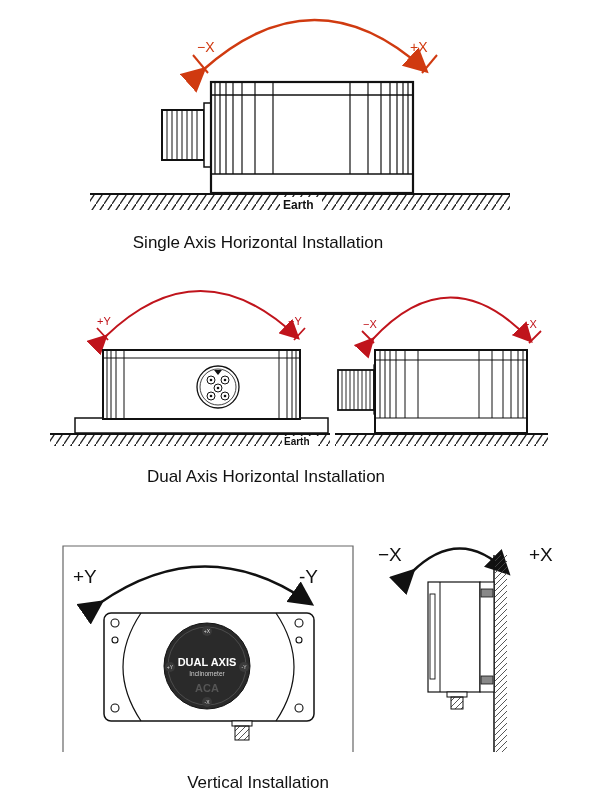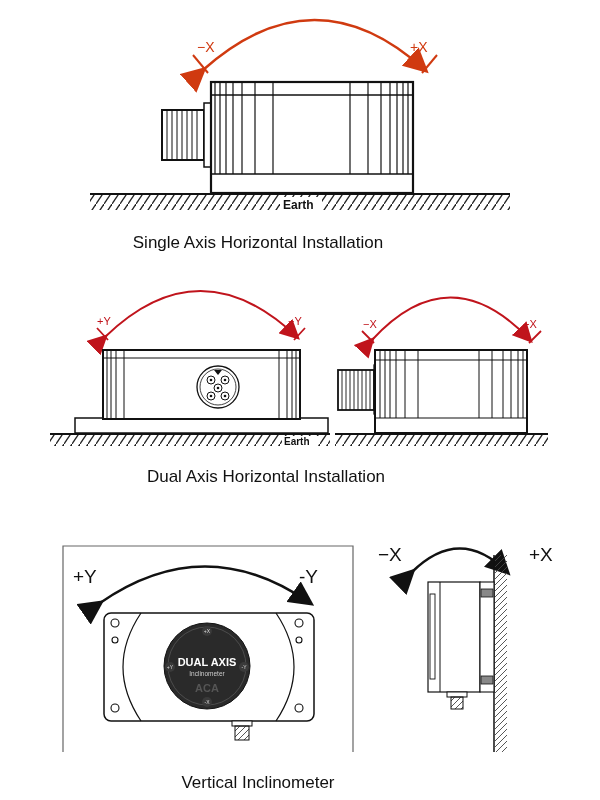--- a/index.html
+++ b/index.html
@@ -207,13 +207,13 @@
     <rect x="480" y="582" width="14" height="110" fill="#fff" stroke="#111" stroke-width="1.1"></rect>
     <rect x="481" y="589" width="12" height="8" fill="#888" stroke="#111" stroke-width="0.8"></rect>
     <rect x="481" y="676" width="12" height="8" fill="#888" stroke="#111" stroke-width="0.8"></rect>
     <rect x="447" y="692" width="20" height="5" fill="#fff" stroke="#111" stroke-width="1"></rect>
     <rect x="451" y="697" width="12" height="12" fill="url(#hatchv)" stroke="#111" stroke-width="1"></rect>
   </g>
 </svg>
 
 <div class="caption" style="top:233px;">Single Axis Horizontal Installation</div>
 <div class="caption" style="top:467px;padding-left:8px;">Dual Axis Horizontal Installation</div>
-<div class="caption" style="top:773px;">Vertical Inclinometer</div>
+<div class="caption" style="top:773px;">Vertical Installation</div>
 
 </body></html>

